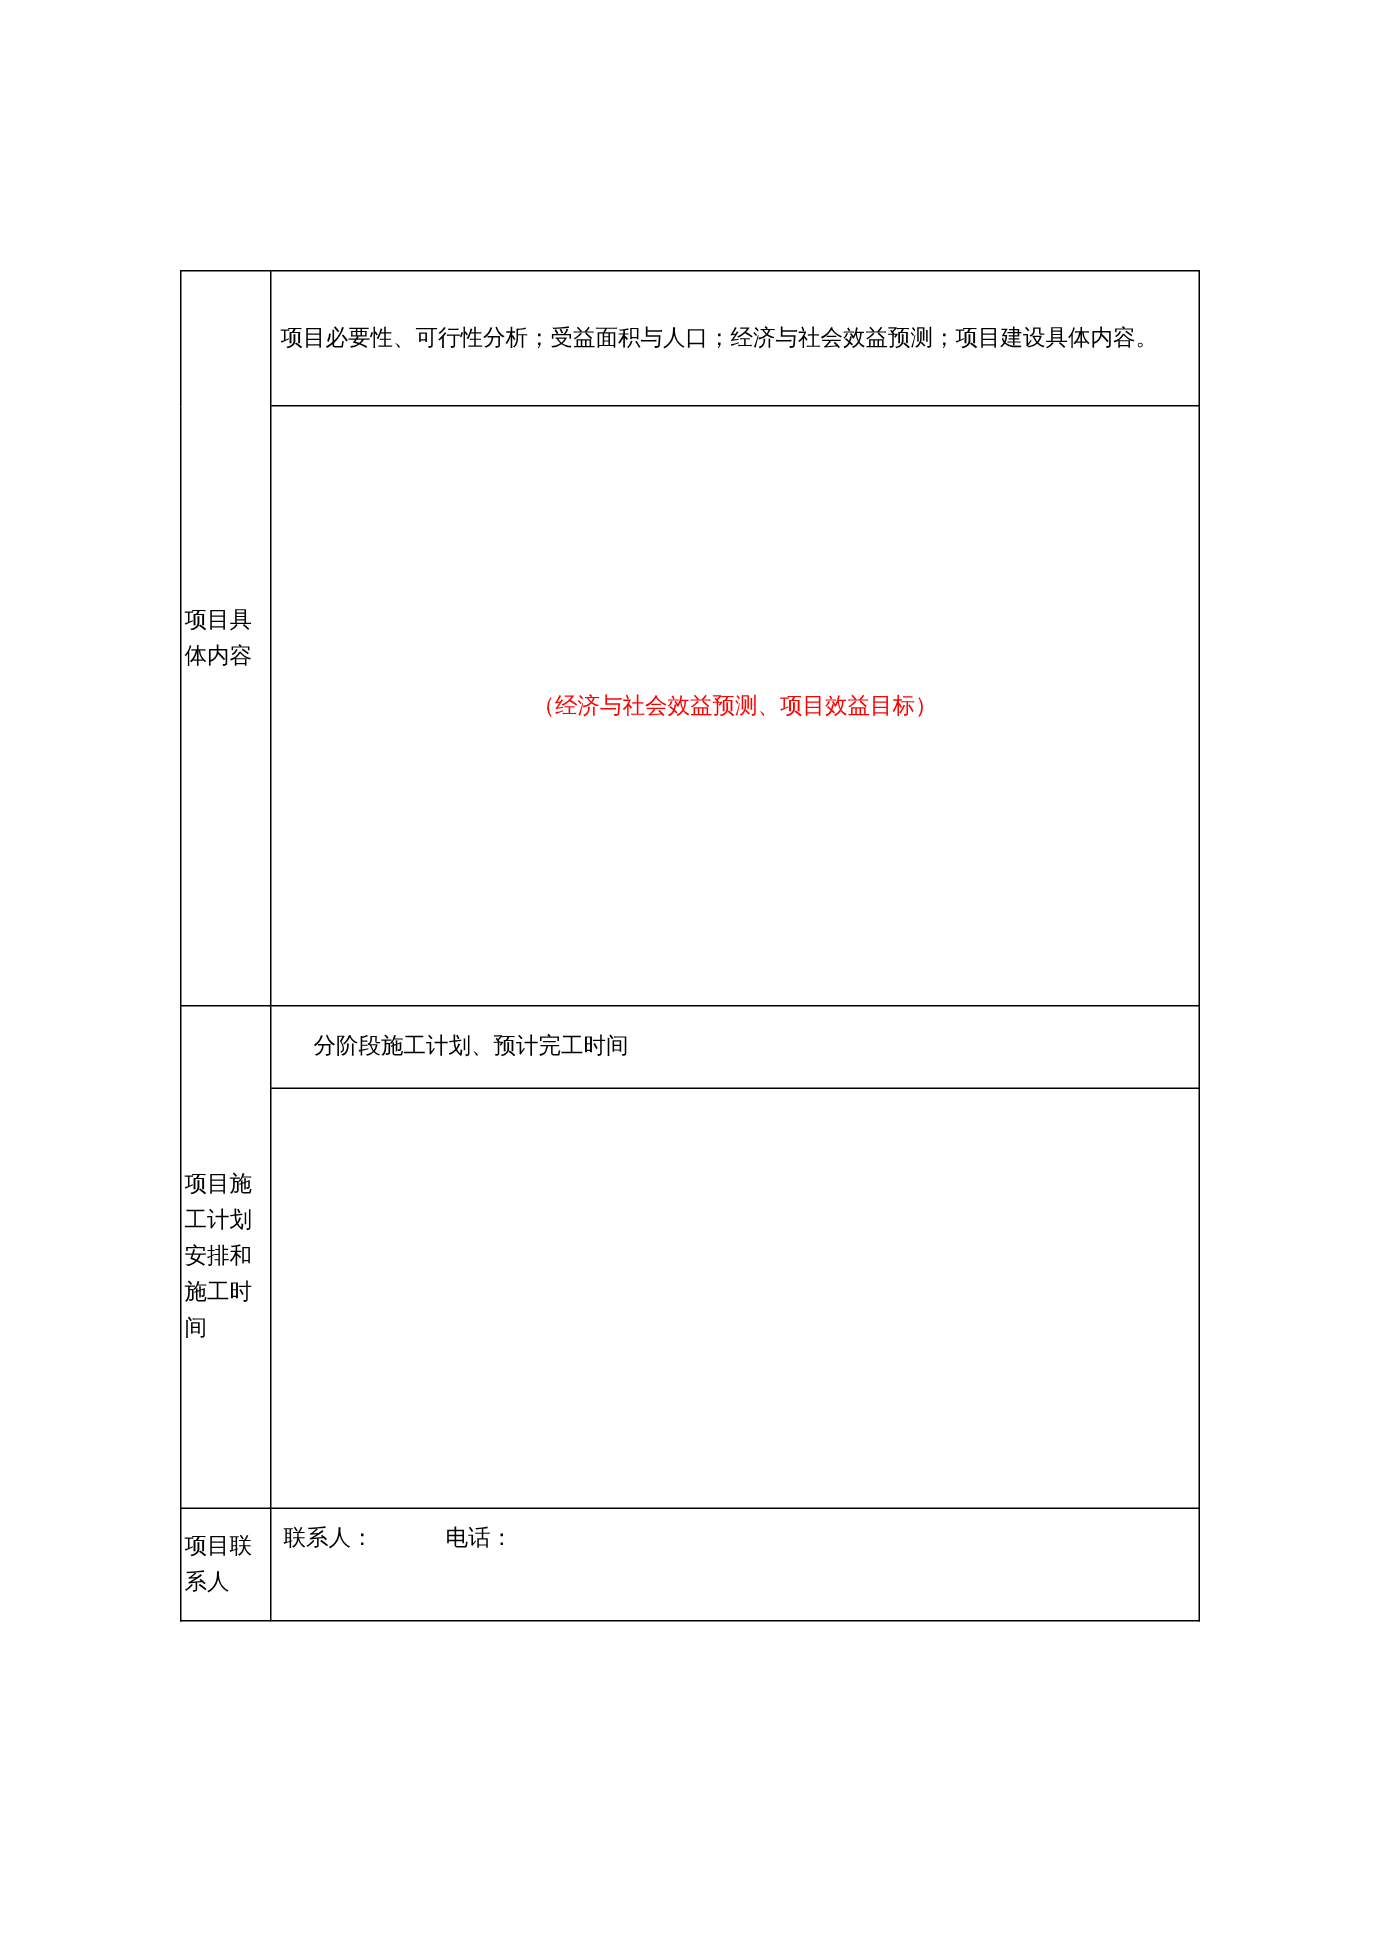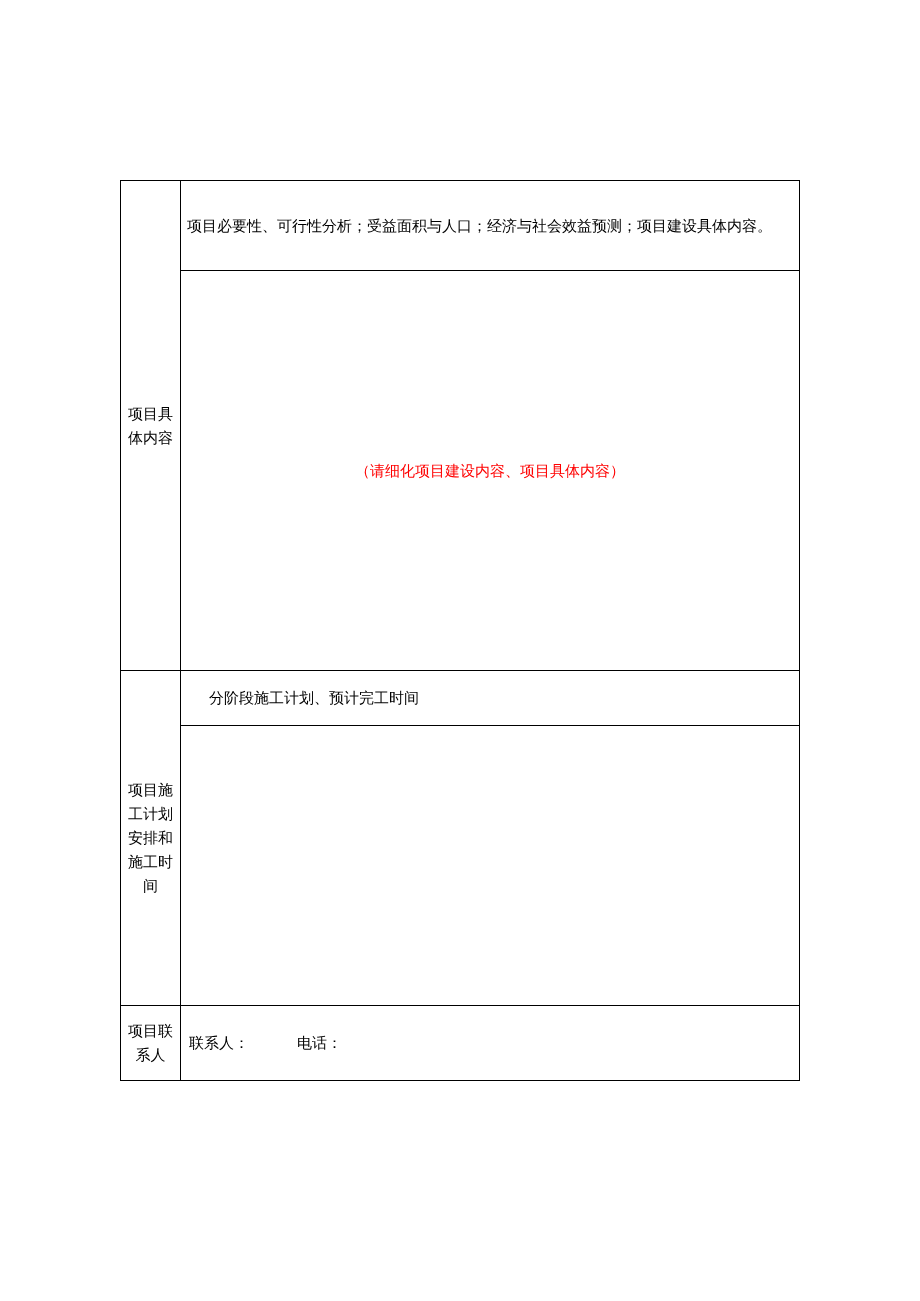--- a/index.html
+++ b/index.html
@@ -23,21 +23,20 @@
       border: 1px solid #000;
     }
     .form-table td {
       border: 1px solid #000;
       vertical-align: middle;
       font-size: 15px;
       line-height: 1.6;
     }
     .label-cell {
       width: 60px;
-      text-align: center;
       padding: 4px 2px;
     }
     .content-cell {
       padding: 8px 6px;
       text-align: left;
       vertical-align: top;
     }
     .row1-top {
       height: 90px;
       margin-left: 20px;
@@ -56,21 +55,20 @@
       padding-left: 28px;
     }
     .row2-bottom {
       height: 280px;
     }
     .row3 {
       height: 75px;
     }
     .contact-line {
       display: flex;
-      align-items: center;
       height: 100%;
       padding-left: 2px;
     }
     .contact-label {
       display: inline-block;
     }
     .phone-label {
       display: inline-block;
       margin-left: 48px;
     }
@@ -83,21 +81,21 @@
       <tr>
     <td class="label-cell" rowspan="2">
       <span>项目具体内容</span>
     </td>
     <td class="content-cell row1-top">
       <span>项目必要性、可行性分析；受益面积与人口；经济与社会效益预测；项目建设具体内容。</span>
     </td>
   </tr>
   <tr>
     <td class="content-cell row1-bottom">
-      <span class="hint-text">（请细化项目建设内容、项目具体内容）</span>
+      <span class="hint-text">（经济与社会效益预测、项目效益目标）</span>
     </td>
   </tr>
   <tr>
     <td class="label-cell" rowspan="2">
       <span>项目施工计划安排和施工时间</span>
     </td>
     <td class="content-cell row2-top">
       <span>分阶段施工计划、预计完工时间</span>
     </td>
   </tr>

